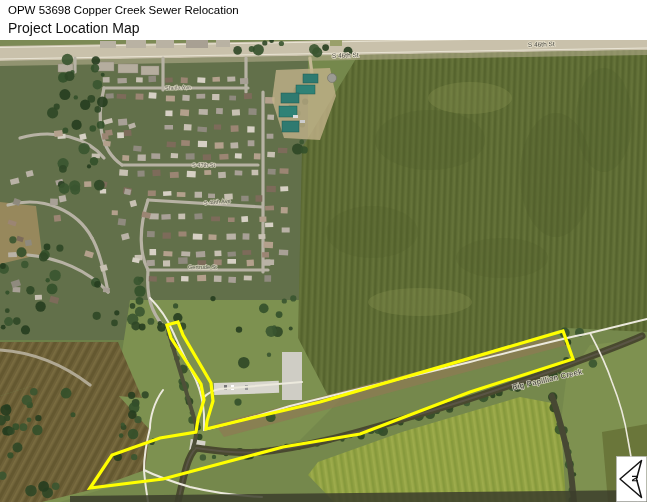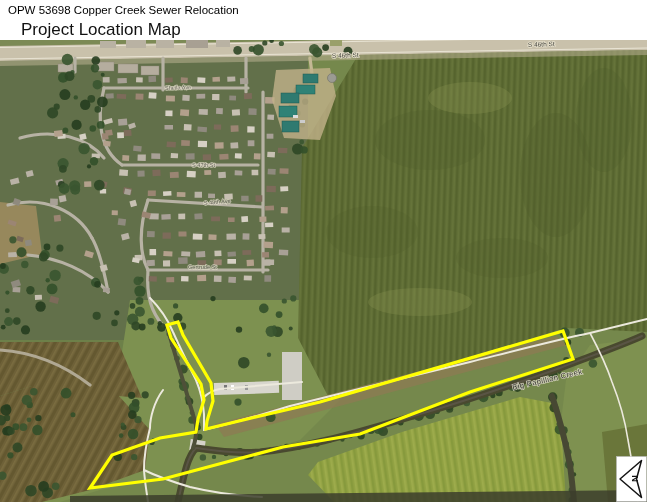--- a/index.html
+++ b/index.html
@@ -1,20 +1,20 @@
 <!DOCTYPE html>
 <html><head>
 <meta charset="utf-8">
 <style>
   html,body{margin:0;padding:0;background:#ffffff;}
   .page{position:relative;width:647px;height:502px;overflow:hidden;background:#fff;
         font-family:"Liberation Sans", sans-serif;}
   .hdr{position:absolute;left:0;top:0;width:647px;height:40px;background:#fff;}
   .hdr .t1{position:absolute;left:8px;top:4px;font-size:11.5px;font-weight:normal;color:#000;}
-  .hdr .t2{position:absolute;left:21px;top:20px;font-size:17px;color:#111;}
+  .hdr .t2{position:absolute;left:8px;top:20px;font-size:14px;color:#111;}
   .mapwrap{position:absolute;left:0;top:40px;width:647px;height:462px;}
   svg{display:block;}
   text{font-family:"Liberation Sans", sans-serif;}
   .roadlbl{font-size:6.5px;fill:#3e3e38;paint-order:stroke;stroke:#e9e3cf;stroke-width:1.6px;opacity:.95;}
   .stlbl{font-size:5.6px;fill:#4e4e46;paint-order:stroke;stroke:#e5e0cc;stroke-width:1.5px;opacity:.8;}
   .creeklbl{font-size:7.6px;fill:#2e2e2a;letter-spacing:.4px;paint-order:stroke;stroke:#dfdcc8;stroke-width:1.4px;opacity:.95;}
   .nletter{font-size:9.5px;font-weight:bold;fill:#101010;}
 </style>
 </head>
 <body>

